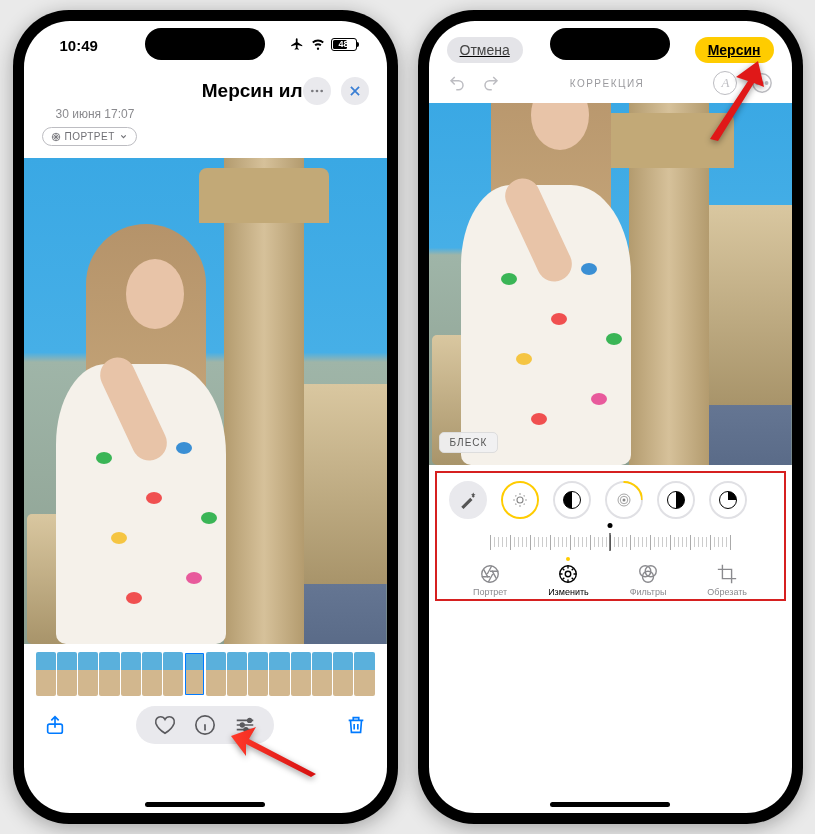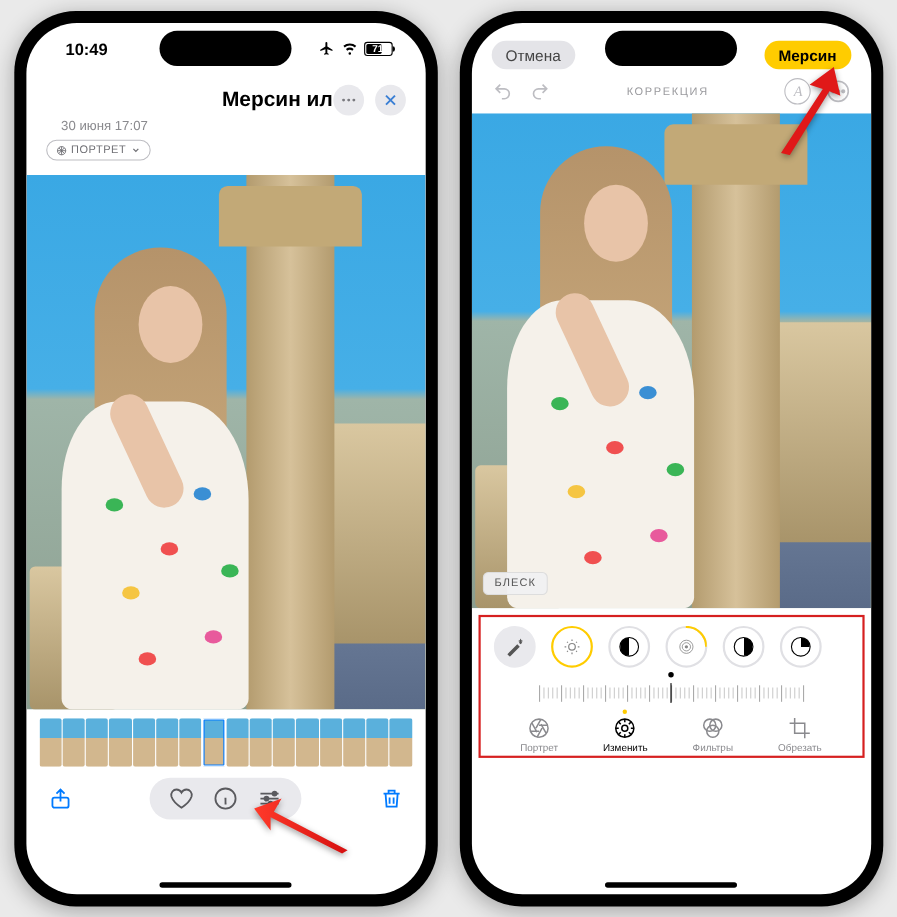--- a/index.html
+++ b/index.html
@@ -80,32 +80,32 @@
   .thumb.active { outline:2px solid #fff; outline-offset:-1px; box-shadow:0 0 0 2px #007aff inset; }
 
   .bottom-toolbar { display:flex; align-items:center; justify-content:space-between; padding:10px 20px 6px; }
   .action-pill { background:#e9e9ed; border-radius:22px; display:flex; gap:18px; padding:8px 18px; }
   .tb-icon { width:22px; height:22px; color:#007aff; }
   .tb-icon.gray{color:#5a5a5e;}
   .trash { color:#007aff; }
   .home-ind { position:absolute; bottom:6px; left:50%; transform:translateX(-50%); width:120px; height:5px; background:#000; border-radius:3px; }
 
   
-  .top-pills { display:flex; justify-content:space-between; padding:16px 18px 0; align-items:center; }
+  .top-pills { display:flex; justify-content:space-between; padding:16px 18px 0; align-items:center;text-decoration:underline; }
   .pill { padding:5px 13px; border-radius:16px; font-size:14px; font-weight:500; }
   .pill.gray { background:#e4e4e8; color:#444; }
   .pill.yellow { background:#ffcc00; color:#000; font-weight:600; }
   .edit-toolbar { display:flex; align-items:center; justify-content:space-between; padding:8px 18px 6px; }
   .undo-group { display:flex; gap:14px; }
   .undo-group svg { width:20px; height:18px; color:#bdbdc2; }
   .correction { font-size:10px; letter-spacing:1.5px; color:#9a9a9e; font-weight:500; }
   .right-group { display:flex; gap:14px; align-items:center; }
   .right-group .circ { width:24px;height:24px;border:1.3px solid #bdbdc2;border-radius:50%;display:flex;align-items:center;justify-content:center;font-size:13px;color:#bdbdc2;font-family:Georgia,serif;font-style:italic;}
 
-  .photo-box.right { margin-top:2px; height:450px; }
+  .photo-box.right { margin-top:2px; height:362px; }
   .gloss-chip { position:absolute; left:10px; bottom:12px; background:rgba(240,240,242,0.95); border:1px solid #ddd; padding:4px 10px; border-radius:5px; font-size:10px; letter-spacing:1px; color:#555; }
 
   .adjust-panel { margin:6px 6px 0; border:2px solid #d62020; padding:6px 8px 2px; }
   .adjust-knobs { display:flex; gap:14px; padding:2px 0 6px 4px; align-items:center; overflow:hidden; }
   .knob { width:38px; height:38px; border-radius:50%; border:2px solid #e0e0e4; display:flex; align-items:center; justify-content:center; flex-shrink:0; position:relative; }
   .knob.wand { background:#e9e9ed; border-color:#e9e9ed; color:#555; }
   .knob.active-ring { border-color:#ffcc00; }
   .knob.partial::before { content:""; position:absolute; inset:-2px; border-radius:50%; border:2px solid #ffcc00; clip-path:polygon(50% 0, 100% 0, 100% 50%, 50% 50%); }
   .knob svg, .knob .glyph { width:18px; height:18px; }
   .half-circle { width:18px;height:18px;border-radius:50%;background:linear-gradient(90deg,#000 50%,#fff 50%);border:1px solid #000; }
@@ -139,21 +139,21 @@
       <span>10:49</span>
       <div class="status-icons">
         <svg viewBox="0 0 24 24" fill="currentColor">
             <path d="M21 16v-2l-8-5V3.5a1.5 1.5 0 0 0-3 0V9l-8 5v2l8-2.5V19l-2 1.5V22l3.5-1 3.5 1v-1.5L13 19v-5.5l8 2.5z"></path>
           </svg>
         <svg viewBox="0 0 24 24" fill="currentColor">
             <path d="M12 18a2 2 0 1 0 0 4 2 2 0 0 0 0-4zm-6-5a10 10 0 0 1 12 0l-2 2.5a6.5 6.5 0 0 0-8 0zm-4-5a16 16 0 0 1 20 0l-2 2.5a12.5 12.5 0 0 0-16 0z"></path>
           </svg>
         <div class="battery">
             <div class="battery-fill"></div>
-            <span>71</span>
+            <span>48</span>
           </div>
       </div>
     </div>
 
     <div class="title-row">
       <span class="title-text">Мерсин ил</span>
       <div class="title-actions">
         <div class="icon-btn-round">
           <svg width="16" height="16" viewBox="0 0 24 24" fill="currentColor">
               <circle cx="5" cy="12" r="2"></circle>

